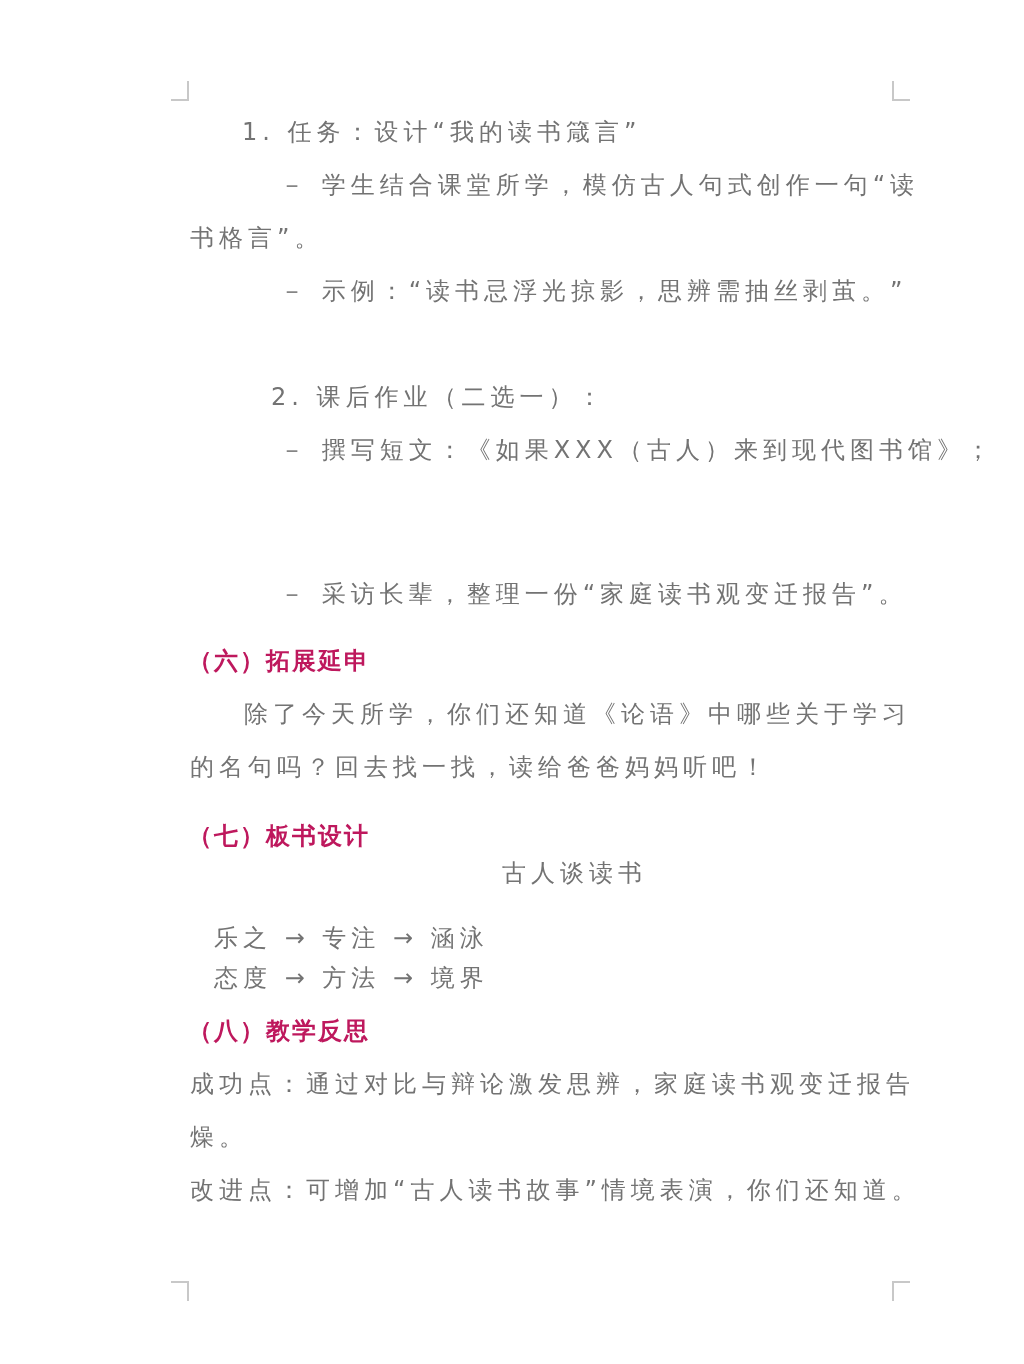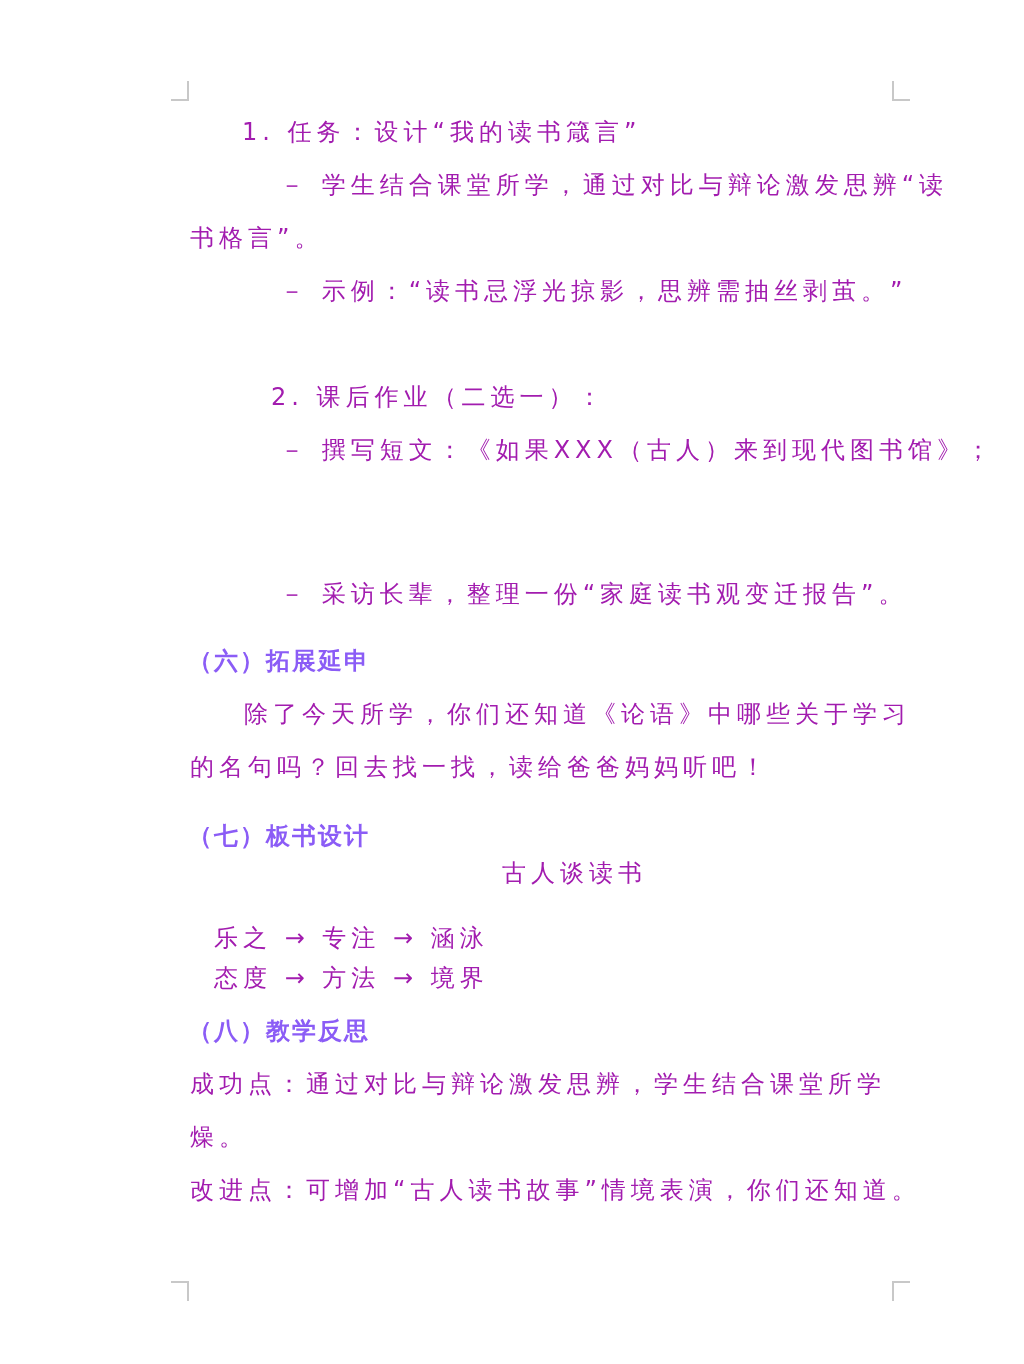--- a/index.html
+++ b/index.html
@@ -3,35 +3,35 @@
   <meta charset="utf-8">
   <style>
     html, body { margin: 0; padding: 0; background: #ffffff; }
     body { width: 1024px; height: 1364px; position: relative; overflow: hidden;
            font-family: "DejaVu Sans", "Liberation Sans", sans-serif; color: #222; }
     .corner { position: absolute; width: 16px; height: 18px; border-color: #c8c8c8; border-style: solid; border-width: 0; }
     .c-tl { left: 171px; top: 81px; border-right-width: 2px; border-bottom-width: 2px; }
     .c-tr { left: 892px; top: 81px; border-left-width: 2px; border-bottom-width: 2px; }
     .c-bl { left: 171px; top: 1281px; border-right-width: 2px; border-top-width: 2px; }
     .c-br { left: 892px; top: 1281px; border-left-width: 2px; border-top-width: 2px; }
-    .line { position: absolute; left: 0; white-space: nowrap; font-size: 24px; letter-spacing: 5px; line-height: 32px; color: #a21caf; }
-    .bold { font-weight: bold; letter-spacing: 2px; color: #8b5cf6; text-align: right; }
+    .line { position: absolute; left: 0; white-space: nowrap; font-size: 24px; letter-spacing: 5px; line-height: 32px; color: #737373; }
+    .bold { font-weight: bold; letter-spacing: 2px; color: #be185d; text-align: right; }
   </style>
 </head>
 <body>
 
 <div style="position:absolute;left:0;top:0;width:1024px;height:1364px;">
   <div class="corner c-tl"></div>
   <div class="corner c-tr"></div>
   <div class="corner c-bl"></div>
   <div class="corner c-br"></div>
 
   <div>
     <div class="line" style="left:242px;top:116px;">1. 任务：设计“我的读书箴言”</div>
-    <div class="line" style="left:280px;top:169px;">－ 学生结合课堂所学，通过对比与辩论激发思辨“读</div>
+    <div class="line" style="left:280px;top:169px;">－ 学生结合课堂所学，模仿古人句式创作一句“读</div>
     <div class="line" style="left:190px;top:222px;">书格言”。</div>
     <div class="line" style="left:280px;top:275px;">－ 示例：“读书忌浮光掠影，思辨需抽丝剥茧。”</div>
   </div>
 
   <div>
     <div class="line" style="left:242px;top:381px;margin-left:29px;">2. 课后作业（二选一）：</div>
     <div class="line" style="left:280px;top:434px;">－ 撰写短文：《如果XXX（古人）来到现代图书馆》；</div>
     <div class="line" style="left:280px;top:556px;margin-top:22px;">－ 采访长辈，整理一份“家庭读书观变迁报告”。</div>
   </div>
 
@@ -43,17 +43,17 @@
 
   <div>
     <div class="line bold" style="left:188px;top:820px;">（七）板书设计</div>
     <div class="line" style="left:502px;top:857px;">古人谈读书</div>
     <div class="line" style="left:214px;top:910px;margin-top:12px;">乐之 → 专注 → 涵泳</div>
     <div class="line" style="left:214px;top:962px;">态度 → 方法 → 境界</div>
   </div>
 
   <div>
     <div class="line bold" style="left:188px;top:1015px;">（八）教学反思</div>
-    <div class="line" style="left:190px;top:1068px;">成功点：通过对比与辩论激发思辨，学生结合课堂所学</div>
+    <div class="line" style="left:190px;top:1068px;">成功点：通过对比与辩论激发思辨，家庭读书观变迁报告</div>
     <div class="line" style="left:190px;top:1121px;">燥。</div>
     <div class="line" style="left:190px;top:1174px;">改进点：可增加“古人读书故事”情境表演，你们还知道。</div>
   </div>
 </div>
 
 </body></html>

